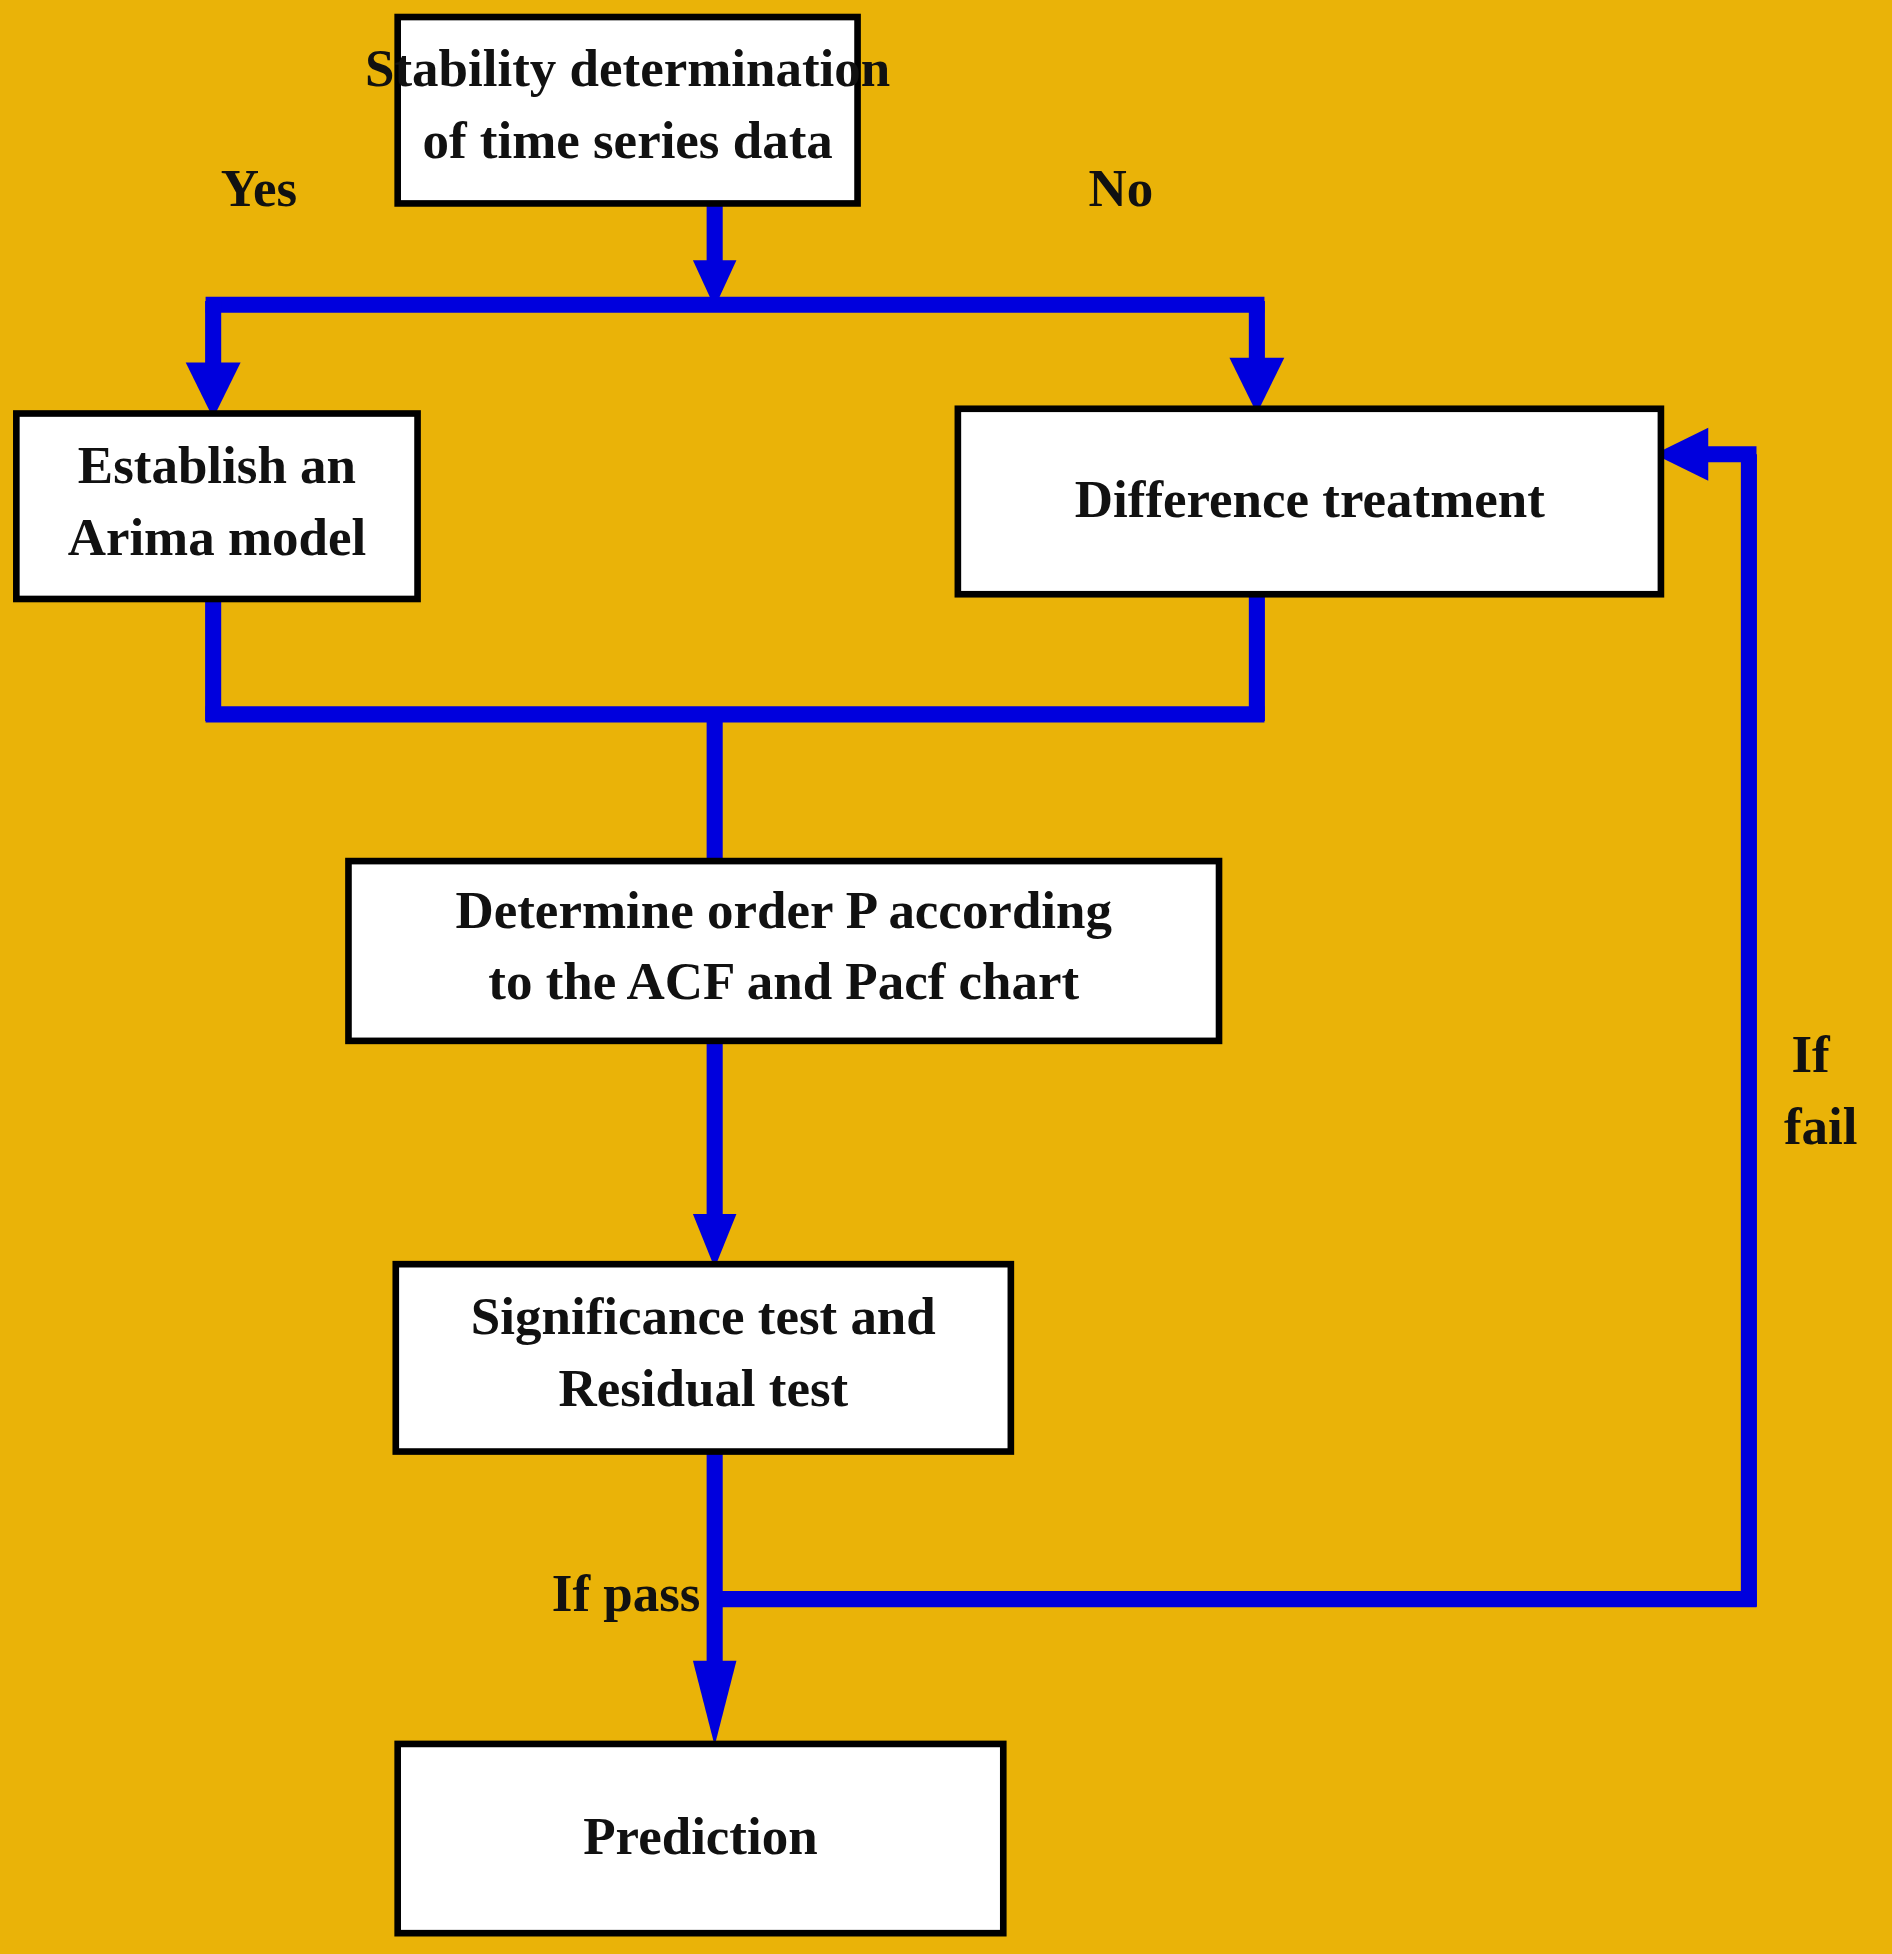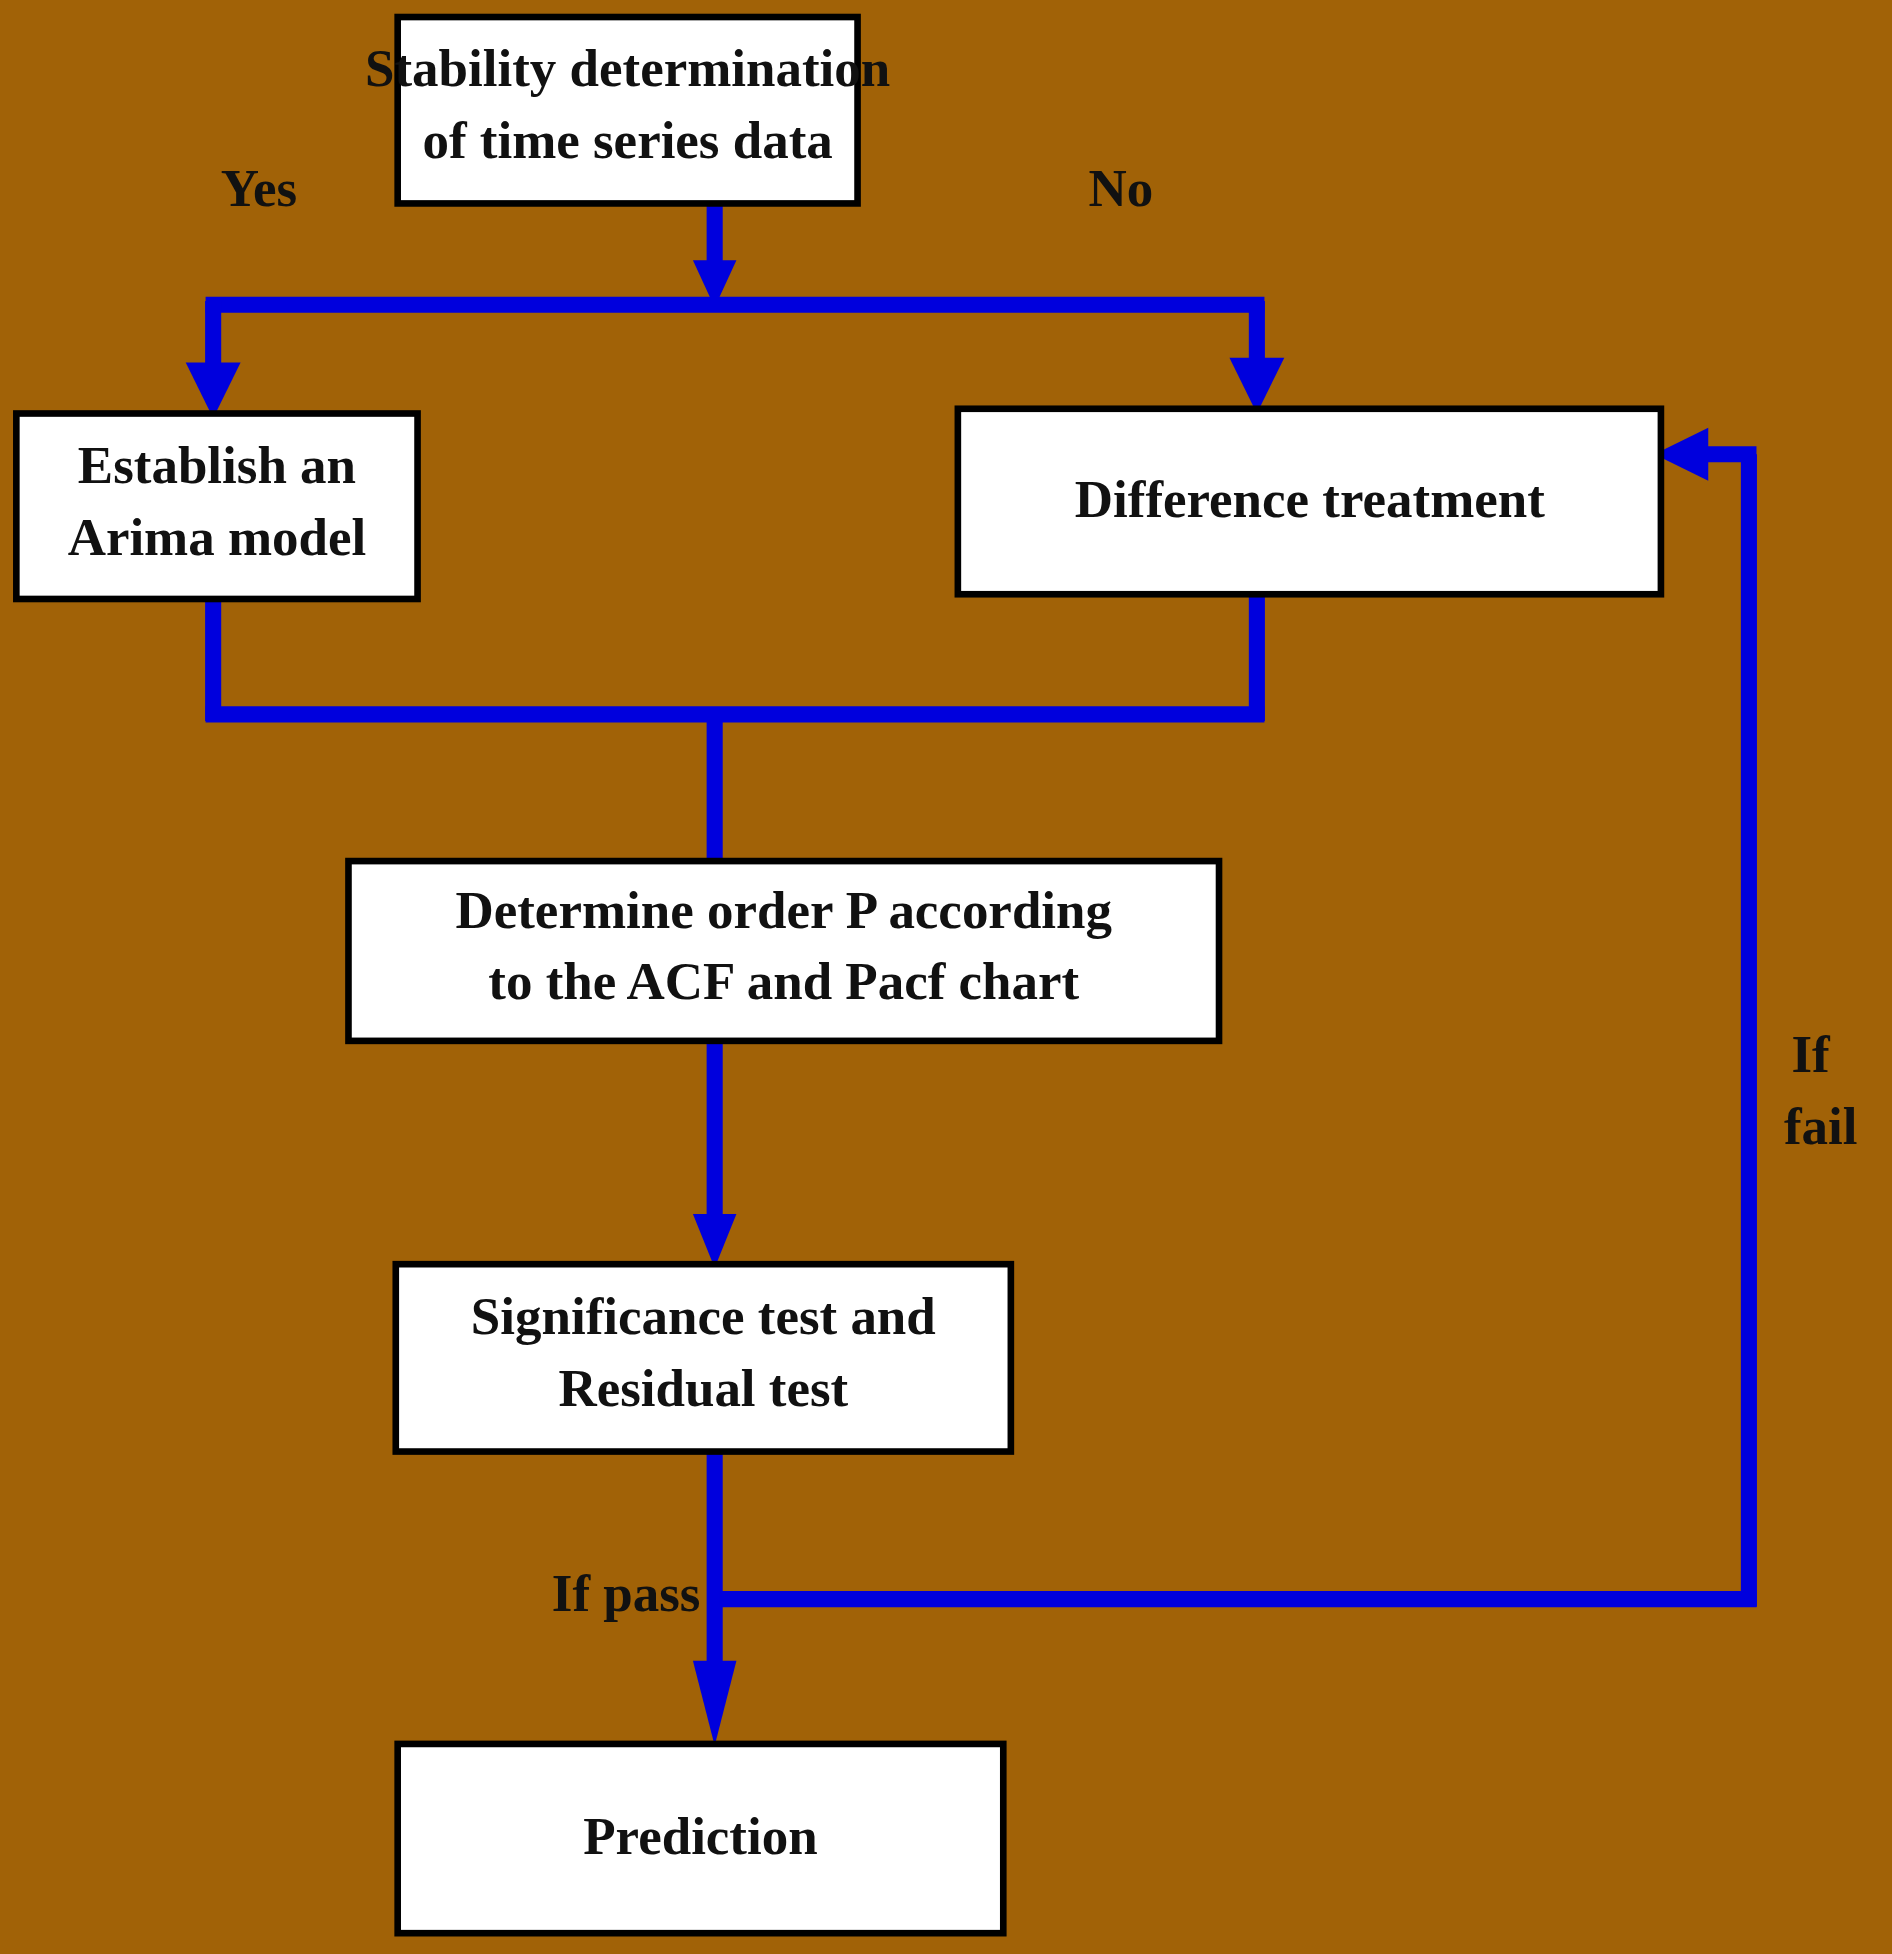--- a/index.html
+++ b/index.html
@@ -7,21 +7,21 @@
     padding: 0;
     background: #ffffff;
   }
   body {
     font-family: "Liberation Serif", "DejaVu Serif", serif;
   }
   #flowchart-root {
     position: relative;
     width: 1893px;
     height: 1954px;
-    background: #a16207;
+    background: #eab308;
     overflow: hidden;
   }
   svg.diagram {
     position: absolute;
     top: 0;
     left: 0;
     width: 1893px;
     height: 1954px;
     display: block;
   }

